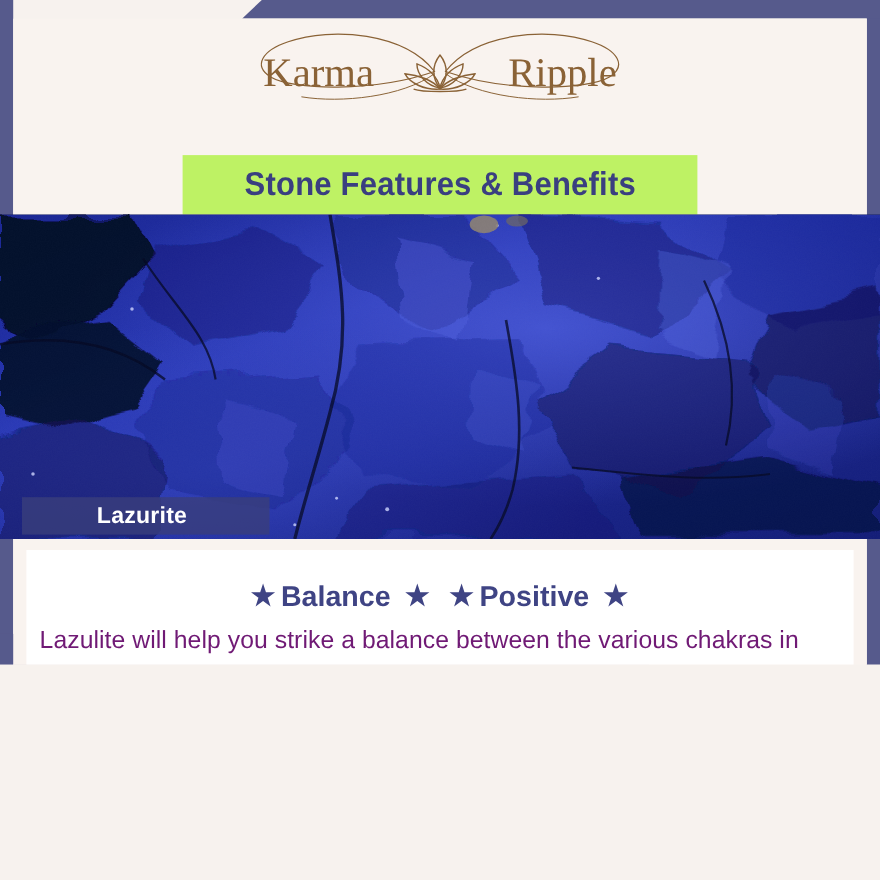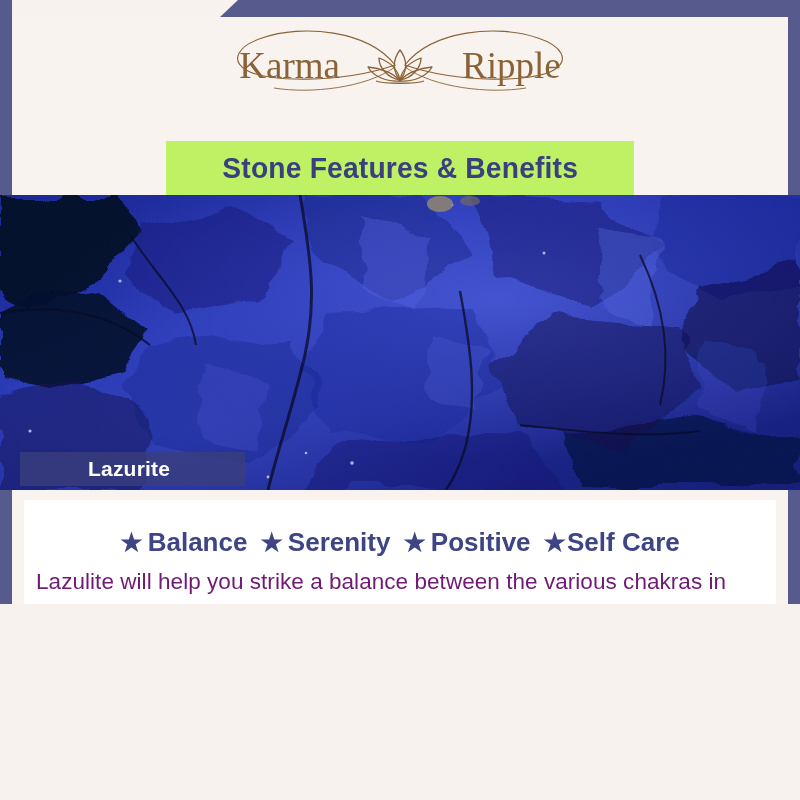--- a/index.html
+++ b/index.html
@@ -298,28 +298,26 @@
 
   <div class="content">
 
     <div class="keywords">
       <span class="kw">
         <span class="star">★</span>
         <span>Balance</span>
       </span>
       <span class="kw">
         <span class="star">★</span>
-        <span>Serenity</span>
       </span>
       <span class="kw">
         <span class="star">★</span>
         <span>Positive</span>
       </span>
       <span class="kw nogap">
         <span class="star">★</span>
-        <span>Self Care</span>
       </span>
     </div>
 
     <div class="body-text">Lazulite will help you strike a balance between the various chakras in your body. It will also help you maintain your peace of mind. This crystal will increase your powers of focus and concentration and give you peace, increase your self-respect, maintain your balance in life, and relieve the tension in your body. It will infuse you with positive, uplifting spiritual energies.</div>
   </div>
 
 </div>
 
 </body></html>

